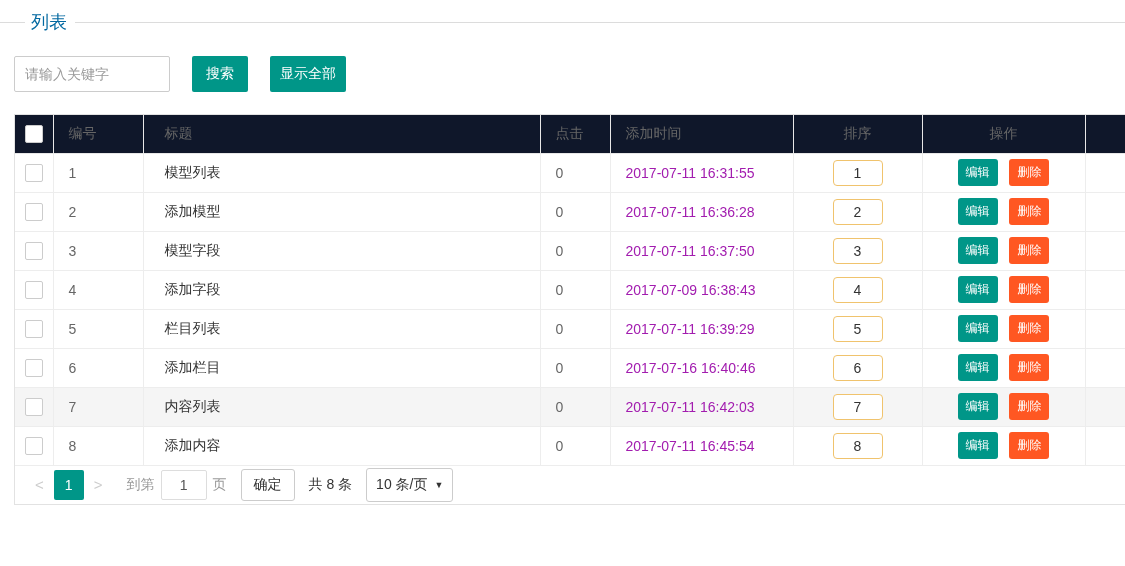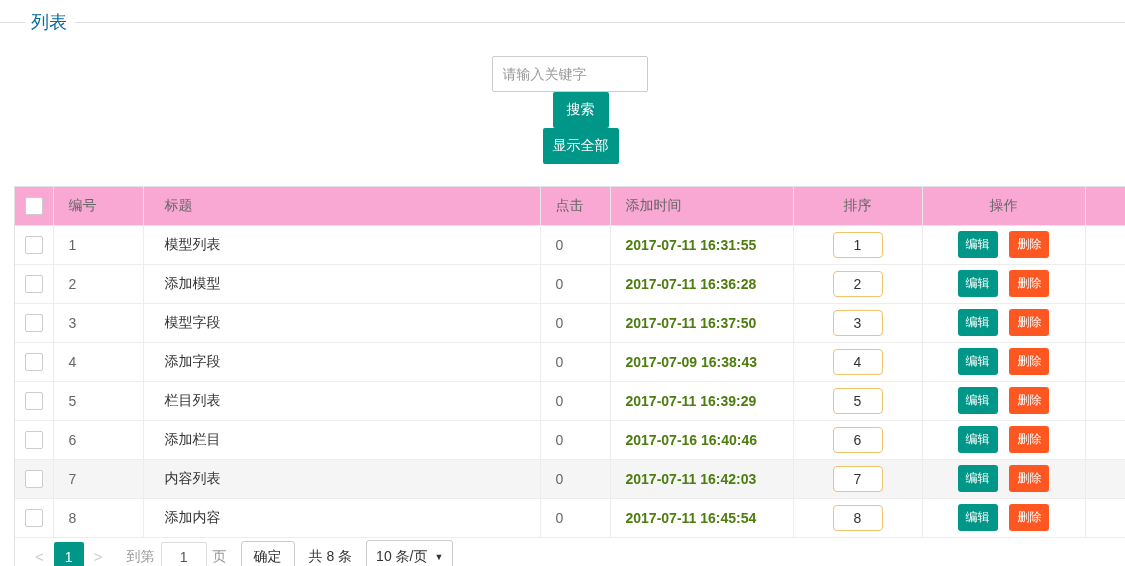--- a/index.html
+++ b/index.html
@@ -6,46 +6,46 @@
   html, body { width: 1125px; height: 566px; background: #fff; overflow: hidden;
     font-family: "Liberation Sans", "DejaVu Sans", sans-serif; }
 
   
   .legend { display: flex; align-items: center; margin-top: 10px; height: 24px; }
   .legend .line-short { width: 25px; height: 1px; background: #dcdcdc; }
   .legend .line-long { flex: 1; height: 1px; background: #dcdcdc; }
   .legend .legend-text { font-size: 18px; color: #0369a1; padding: 0 8px 0 6px; }
 
   
-  .toolbar { margin: 22px 0 0 14px; display: flex; align-items: center; flex-direction: column; }
+  .toolbar { margin: 22px 0 0 14px; display: flex; align-items: flex-start; }
   .kw-input { width: 156px; height: 36px; border: 1px solid #ccc; border-radius: 2px;
     padding: 0 10px; font-size: 14px; color: #333; outline: none; }
   .kw-input::placeholder { color: #999; }
   .btn { height: 36px; border: none; border-radius: 2px; color: #fff; font-size: 14px;
     cursor: pointer; font-family: inherit; }
   .btn-search { width: 56px; margin-left: 22px; }
   .btn-showall { width: 76px; margin-left: 22px; }
   .btn-batch { width: 92px; margin-left: 14px; }
 
   
   .panel { margin: 22px 0 0 14px; width: 1111px; border: 1px solid #e2e2e2; border-right: none; }
   table { border-collapse: collapse; table-layout: fixed; width: 100%; }
   col.c-check { width: 38px; } col.c-id { width: 90px; } col.c-title { width: 397px; }
   col.c-click { width: 70px; } col.c-time { width: 183px; } col.c-sort { width: 129px; }
   col.c-op { width: 163px; } col.c-extra { width: auto; }
-  thead th { height: 38px; background: #f9a8d4; font-weight: normal; font-size: 14px;
+  thead th { height: 38px; background: #0f172a; font-weight: normal; font-size: 14px;
     color: #666; text-align: left; padding: 0 15px; border-right: 1px solid #e7e7e7;
     border-bottom: 1px solid #e7e7e7; }
   thead th.center, td.center { text-align: center; padding: 0; }
   tbody td { height: 39px; font-size: 14px; color: #666; padding: 0 15px;
     border-right: 1px solid #ededed; border-bottom: 1px solid #ededed; background: #fff; }
   tbody tr.hl td { background: #f5f5f5; }
   td.cell-title { color: #333; padding-left: 21px; }
   th.th-title { padding-left: 21px; }
-  td.cell-time { color: #4d7c0f; font-weight: bold; }
+  td.cell-time { color: #a21caf; }
   th:last-child, td:last-child { border-right: none; }
 
   .chk { appearance: none; -webkit-appearance: none; width: 18px; height: 18px;
     border: 1px solid #ccc; border-radius: 2px; background: #fff; cursor: pointer;
     vertical-align: middle; display: inline-block; }
   .sort-input { width: 50px; height: 26px; border: 1px solid #f0c36d; border-radius: 4px;
     text-align: center; font-size: 14px; color: #333; outline: none; background: #fff; }
   .mini-btn { display: inline-block; border: none; border-radius: 3px; color: #fff;
     font-size: 12px; padding: 5px 8px; cursor: pointer; font-family: inherit; }
   .mini-btn + .mini-btn { margin-left: 8px; }

